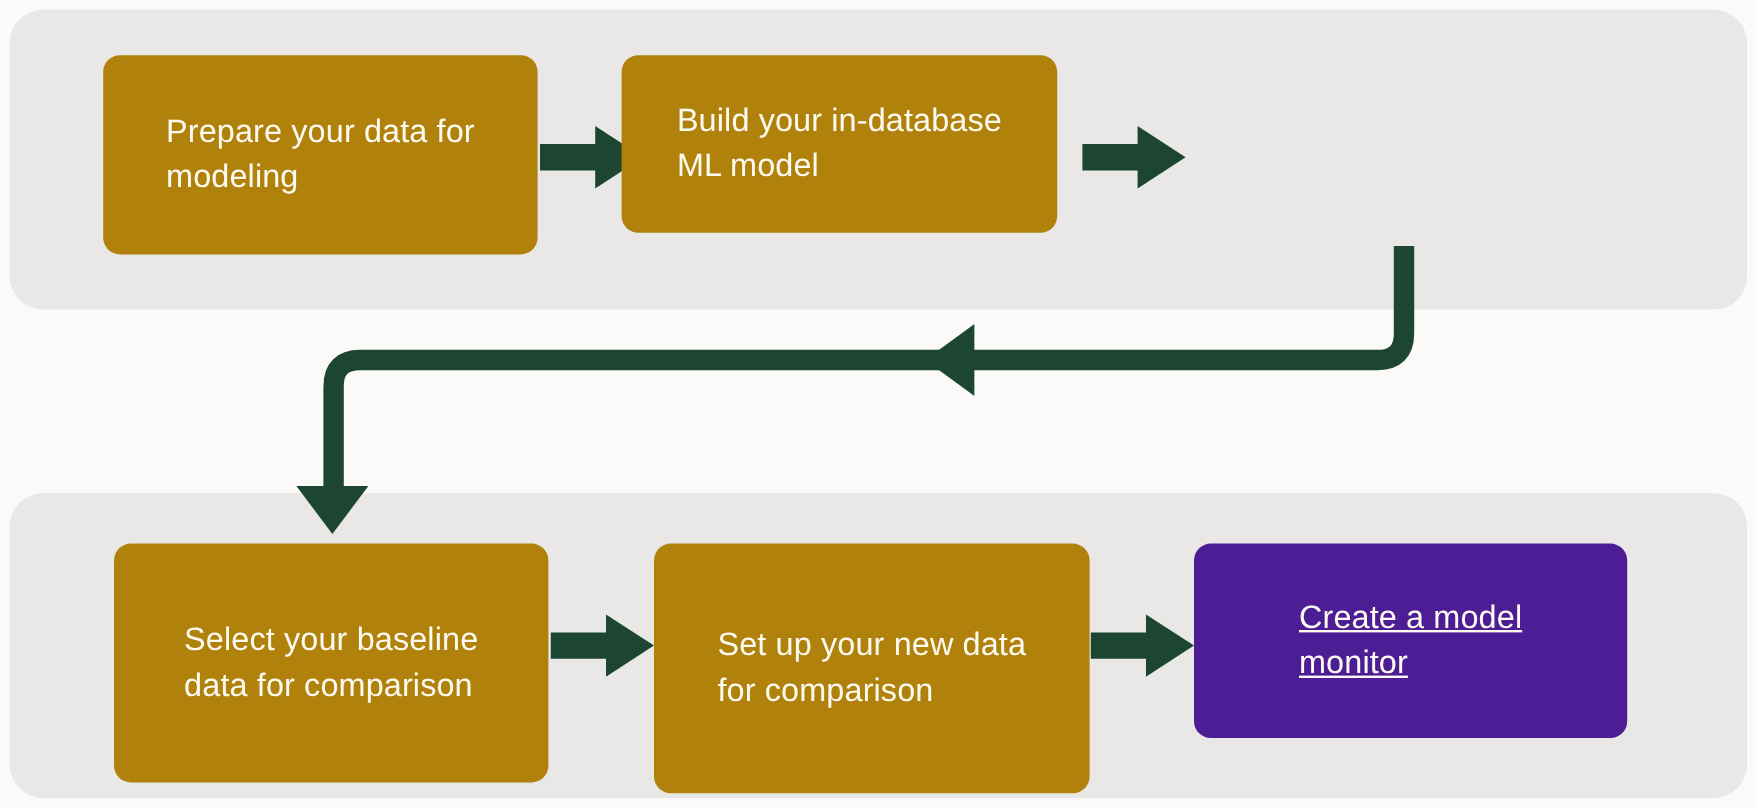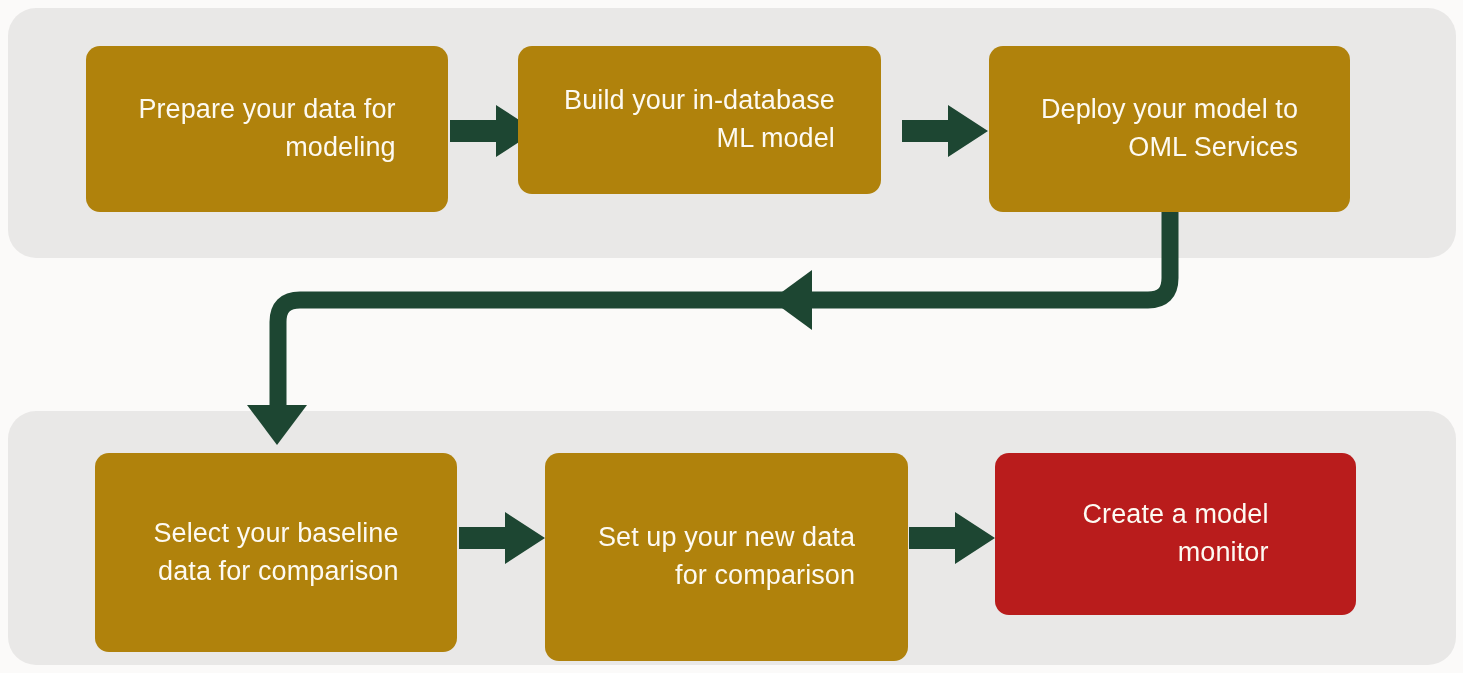--- a/index.html
+++ b/index.html
@@ -38,21 +38,21 @@
   }
   .node {
     position: absolute;
     box-sizing: border-box;
     background: #b0820c;
     border-radius: 14px;
     color: #fdfaf2;
     display: flex;
     align-items: center;
     justify-content: center;
-    text-align: right;
+    text-align: left;
     padding: 6px 14px;
     font-size: 27px;
     line-height: 1.40;
     font-weight: 400;
     letter-spacing: 0.1px;
   }
   .node .label {
     display: block;
     white-space: pre-line;
   }
@@ -114,41 +114,37 @@
 
   <div class="node" id="node-build" style="background: rgb(176, 130, 12); color: rgb(253, 250, 242);">
     <span class="label">Build your in-database
 ML model</span>
   </div>
 
   <svg class="arrow-svg" id="arrow-build-deploy" width="86" height="52" viewBox="0 0 86 52">
     <polygon class="arrow-shape" points="0,15 46,15 46,0 86,26 46,52 46,37 0,37" fill="#1d4632"></polygon>
   </svg>
 
-  <div class="node" id="node-deploy" style="background: rgb(176, 130, 12); color: rgb(253, 250, 242);">
-    <span class="label">Deploy your model to
-OML Services</span>
-  </div>
 
   <div class="node" id="node-baseline" style="background: rgb(176, 130, 12); color: rgb(253, 250, 242);">
     <span class="label">Select your baseline
 data for comparison</span>
   </div>
 
   <svg class="arrow-svg" id="arrow-baseline-newdata" width="86" height="52" viewBox="0 0 86 52">
     <polygon class="arrow-shape" points="0,15 46,15 46,0 86,26 46,52 46,37 0,37" fill="#1d4632"></polygon>
   </svg>
 
   <div class="node" id="node-newdata" style="background: rgb(176, 130, 12); color: rgb(253, 250, 242);">
     <span class="label">Set up your new data
 for comparison</span>
   </div>
 
   <svg class="arrow-svg" id="arrow-newdata-monitor" width="86" height="52" viewBox="0 0 86 52">
     <polygon class="arrow-shape" points="0,15 46,15 46,0 86,26 46,52 46,37 0,37" fill="#1d4632"></polygon>
   </svg>
 
-  <div class="node" id="node-monitor" style="background: #b91c1c; color: rgb(253, 250, 242);">
+  <div class="node" id="node-monitor" style="background: #4c1d95; color: rgb(253, 250, 242); text-decoration: underline;">
     <span class="label">Create a model
 monitor</span>
   </div>
 
 </div>
 
 </body></html>

